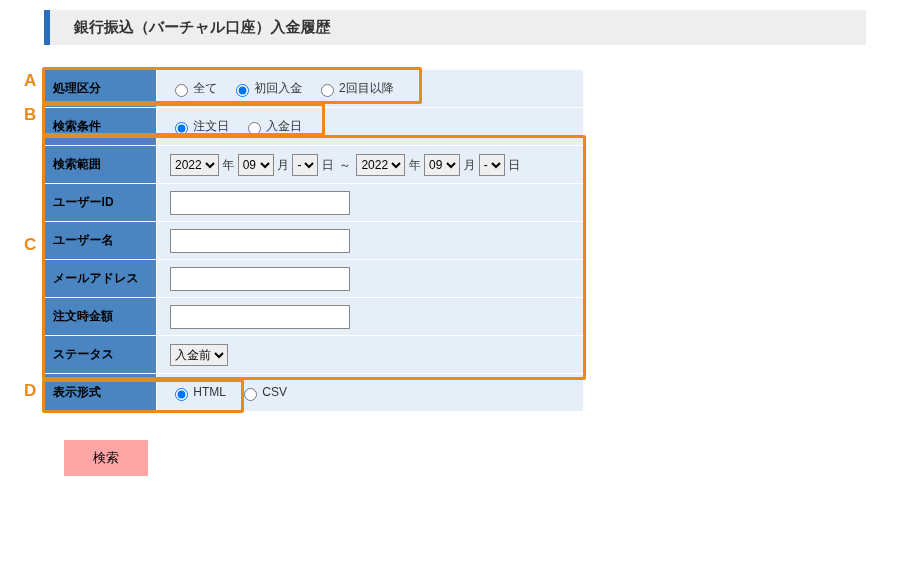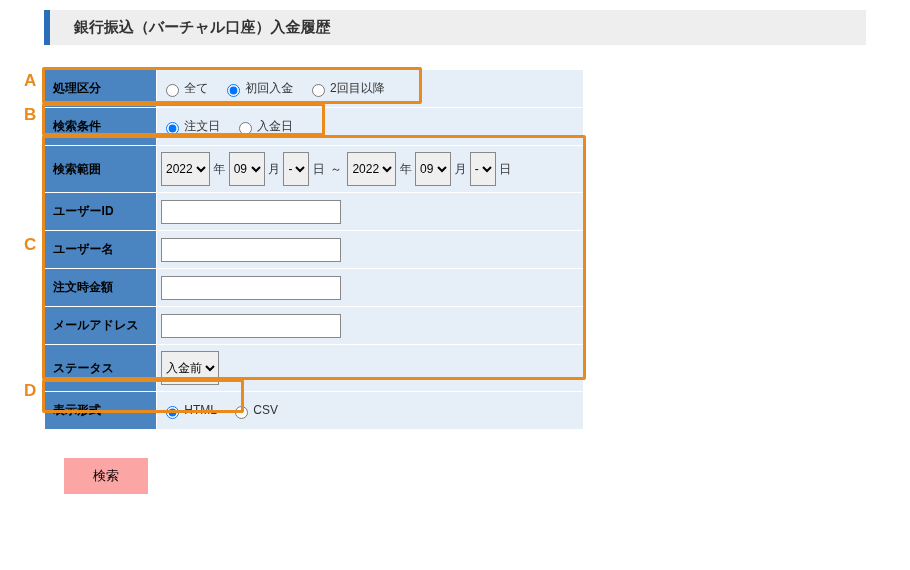--- a/index.html
+++ b/index.html
@@ -36,35 +36,35 @@
     color: #000000;
     font-weight: bold;
     text-align: left;
     vertical-align: middle;
     padding: 10px 8px;
     border: 1px solid #fff;
     width: 112px;
     font-size: 12px;
   }
   table.form-table td {
-    padding: 6px 4px;
+    padding: 6px 13px;
     border: 1px solid #fff;
     vertical-align: middle;
     font-size: 12px;
     color: #333;
   }
   input[type="text"] {
     width: 180px;
     height: 24px;
     border: 1px solid #888;
     padding: 2px 4px;
     font-size: 12px;
   }
   select {
-    height: 34px;
+    height: 22px;
     font-size: 12px;
     border: 1px solid #888;
     background: #efefef;
   }
   input[type="radio"] {
     margin-right: 2px;
     vertical-align: middle;
   }
   .radio-opt { margin-right: 10px; vertical-align: middle; }
   .range-sep { margin: 0 2px; }
@@ -164,26 +164,26 @@
         <th><span>ユーザーID</span></th>
         <td><input type="text" value="" style=""></td>
       </tr>
 
       <tr>
         <th><span>ユーザー名</span></th>
         <td><input type="text" value="" style=""></td>
       </tr>
 
       <tr>
+        <th><span>メールアドレス</span></th>
+        <td><input type="text" value="" style=""></td>
+      </tr>
+
+      <tr>
         <th><span>注文時金額</span></th>
-        <td><input type="text" value="" style=""></td>
-      </tr>
-
-      <tr>
-        <th><span>メールアドレス</span></th>
         <td><input type="text" value="" style=""></td>
       </tr>
 
       <tr>
         <th><span>ステータス</span></th>
         <td>
           <select><option>入金前</option></select>
         </td>
       </tr>
 

